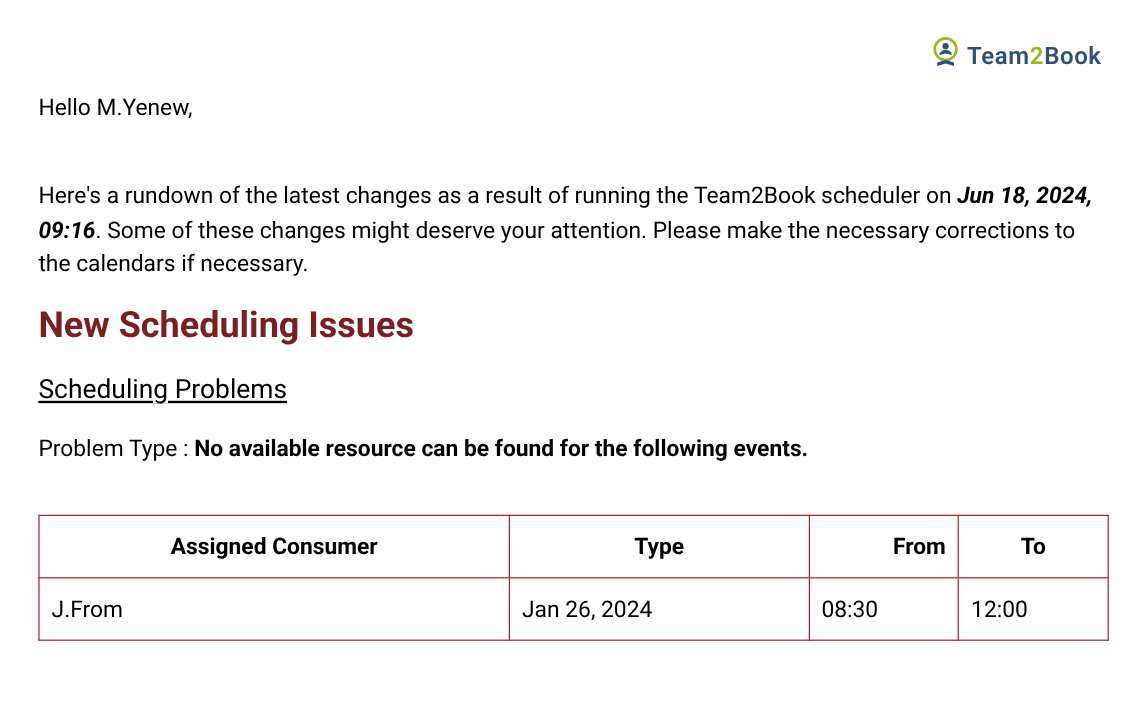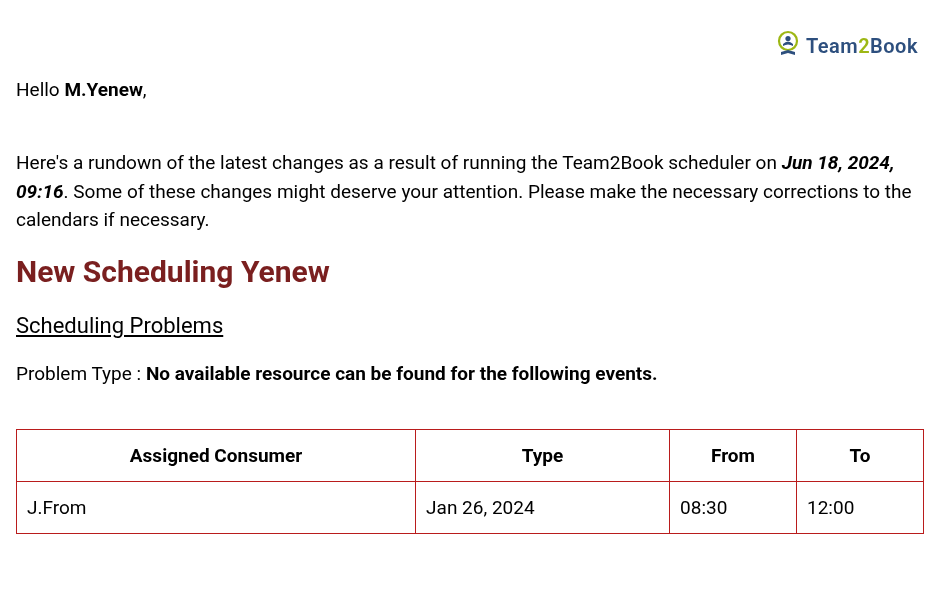--- a/index.html
+++ b/index.html
@@ -5,21 +5,21 @@
   * { box-sizing: border-box; }
   body {
     margin: 0;
     padding: 0;
     font-family: -apple-system, BlinkMacSystemFont, "Segoe UI", Roboto, Helvetica, Arial, sans-serif;
     color: #000;
     background: #fff;
     width: 940px;
   }
   .page {
-    padding: 30px 16px 20px 16px;
+    padding: 30px 16px 20px 32px;
   }
   .logo-row {
     display: flex;
     justify-content: flex-end;
     margin-bottom: 10px;
     padding-right: 6px;
   }
   .logo {
     display: flex;
     align-items: center;
@@ -31,21 +31,21 @@
     letter-spacing: 0.5px;
   }
   .logo-text .t1 { color: #2d4f7e; }
   .logo-text .t2 { color: #9db714; }
   .logo-text .t3 { color: #2d4f7e; }
   .greeting {
     font-size: 19px;
     margin-top: 16px;
     margin-bottom: 48px;
   }
-  .greeting .name { font-weight: 700; }
+  .greeting .name { font-weight: 400; }
   .intro {
     font-size: 19px;
     line-height: 1.5;
   }
   .intro .run-time { font-style: italic; font-weight: 700; }
   h1.section {
     color: #7a1f1f;
     font-size: 30px;
     font-weight: 700;
     margin: 0 0 24px 0;
@@ -70,21 +70,21 @@
     padding: 14px 10px;
     font-size: 19px;
     text-align: left;
   }
   table.issues th {
     font-weight: 700;
     text-align: center;
   }
   table.issues th:nth-child(1) { width: 44%; }
   table.issues th:nth-child(2) { width: 28%; }
-  table.issues th:nth-child(3) { width: 14%; }
+  table.issues th:nth-child(3) { width: 14%; text-align: right; }
   table.issues th:nth-child(4) { width: 14%; }
 </style>
 </head>
 <body>
 
 <div class="page">
 
   <div class="logo-row">
     <div class="logo">
       <span>
@@ -102,21 +102,21 @@
   </div>
 
   <p class="greeting">
     <span>Hello </span><span class="name">M.Yenew</span><span>,</span>
   </p>
 
   <p class="intro">
     <span>Here's a rundown of the latest changes as a result of running the Team2Book scheduler on </span><span class="run-time">Jun 18, 2024, 09:16</span><span>. Some of these changes might deserve your attention. Please make the necessary corrections to the calendars if necessary.</span>
   </p>
 
-  <h1 class="section">New Scheduling Yenew</h1>
+  <h1 class="section">New Scheduling Issues</h1>
 
   <h2 class="subsection">Scheduling Problems</h2>
 
   <p class="problem-line">
     <span>Problem Type : </span><span class="ptype">No available resource can be found for the following events.</span>
   </p>
 
   <table class="issues">
     <thead>
       <tr>

